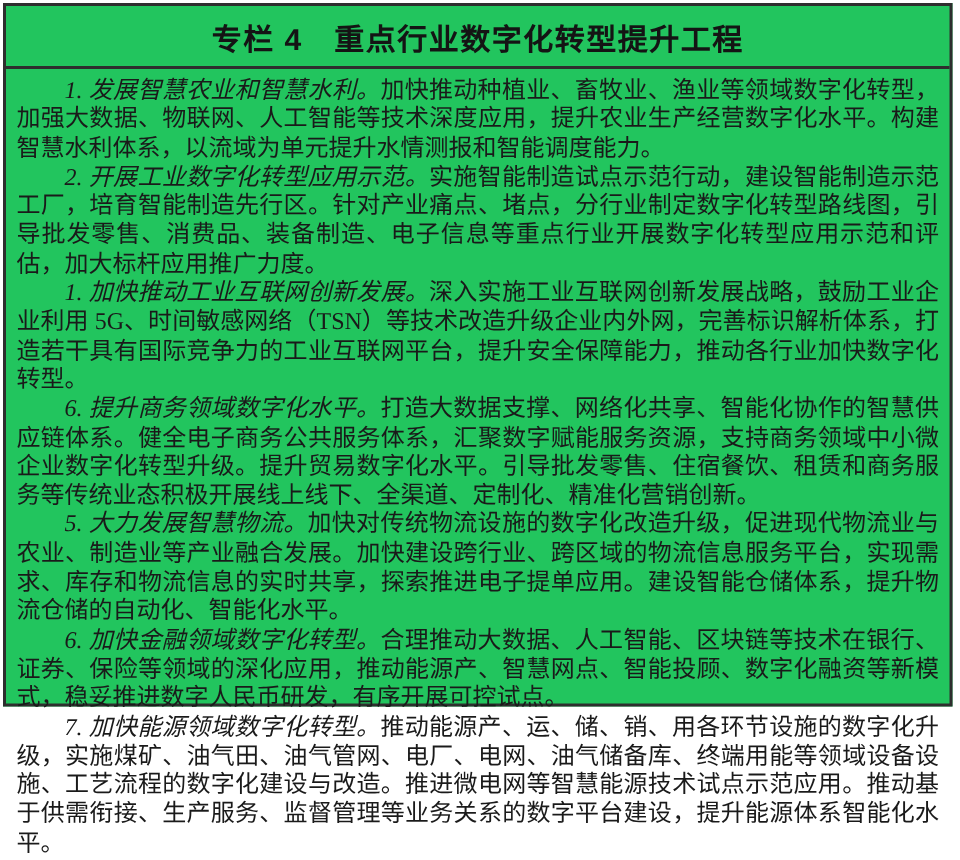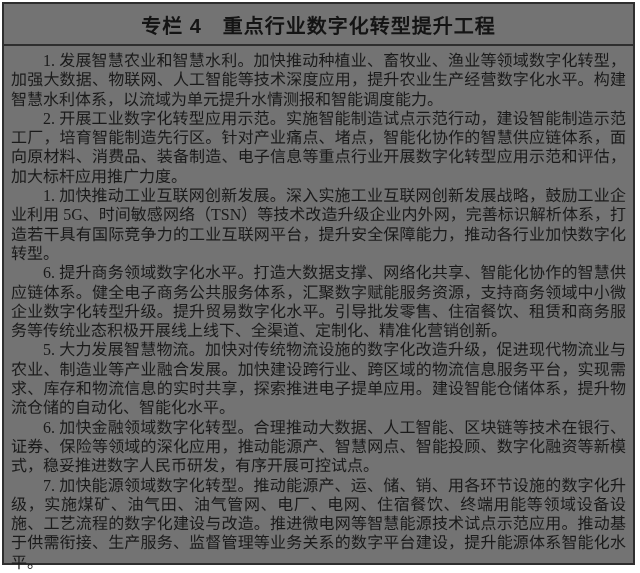--- a/index.html
+++ b/index.html
@@ -12,23 +12,23 @@
     height: 573px;
     overflow: hidden;
     font-family: "Liberation Serif", "DejaVu Serif", serif;
     color: #1a1a1a;
   }
   .column-box {
     position: absolute;
     left: 2px;
     top: 2px;
     width: 633px;
-    height: 563px;
+    height: 469px;
     border: 2px solid #2e2e2e;
-    background: #737373;
+    background: #22c55e;
     box-sizing: border-box;
   }
   .column-title {
     height: 40px;
     border-bottom: 2px solid #2e2e2e;
     display: flex;
     align-items: center;
     justify-content: center;
     font-family: "Liberation Sans", "DejaVu Sans", sans-serif;
     font-weight: bold;
@@ -41,40 +41,41 @@
     font-size: 16px;
     line-height: 19.3px;
     text-align: justify;
     text-justify: inter-ideograph;
   }
   .para {
     margin: 0;
     text-indent: 2em;
   }
   .lead {
+    font-style: italic;
     font-weight: 500;
   }
   .body-text {
     font-style: normal;
   }
 </style>
 </head>
 <body>
 
 <div class="column-box">
   <div class="column-title">专栏 4　重点行业数字化转型提升工程</div>
 
   <div class="column-body">
     <p class="para"><span class="lead">1. 发展智慧农业和智慧水利。</span><span class="body-text">加快推动种植业、畜牧业、渔业等领域数字化转型，加强大数据、物联网、人工智能等技术深度应用，提升农业生产经营数字化水平。构建智慧水利体系，以流域为单元提升水情测报和智能调度能力。</span></p>
 
-    <p class="para"><span class="lead">2. 开展工业数字化转型应用示范。</span><span class="body-text">实施智能制造试点示范行动，建设智能制造示范工厂，培育智能制造先行区。针对产业痛点、堵点，智能化协作的智慧供应链体系，面向原材料、消费品、装备制造、电子信息等重点行业开展数字化转型应用示范和评估，加大标杆应用推广力度。</span></p>
+    <p class="para"><span class="lead">2. 开展工业数字化转型应用示范。</span><span class="body-text">实施智能制造试点示范行动，建设智能制造示范工厂，培育智能制造先行区。针对产业痛点、堵点，分行业制定数字化转型路线图，引导批发零售、消费品、装备制造、电子信息等重点行业开展数字化转型应用示范和评估，加大标杆应用推广力度。</span></p>
 
     <p class="para"><span class="lead">1. 加快推动工业互联网创新发展。</span><span class="body-text">深入实施工业互联网创新发展战略，鼓励工业企业利用 5G、时间敏感网络（TSN）等技术改造升级企业内外网，完善标识解析体系，打造若干具有国际竞争力的工业互联网平台，提升安全保障能力，推动各行业加快数字化转型。</span></p>
 
     <p class="para"><span class="lead">6. 提升商务领域数字化水平。</span><span class="body-text">打造大数据支撑、网络化共享、智能化协作的智慧供应链体系。健全电子商务公共服务体系，汇聚数字赋能服务资源，支持商务领域中小微企业数字化转型升级。提升贸易数字化水平。引导批发零售、住宿餐饮、租赁和商务服务等传统业态积极开展线上线下、全渠道、定制化、精准化营销创新。</span></p>
 
     <p class="para"><span class="lead">5. 大力发展智慧物流。</span><span class="body-text">加快对传统物流设施的数字化改造升级，促进现代物流业与农业、制造业等产业融合发展。加快建设跨行业、跨区域的物流信息服务平台，实现需求、库存和物流信息的实时共享，探索推进电子提单应用。建设智能仓储体系，提升物流仓储的自动化、智能化水平。</span></p>
 
     <p class="para"><span class="lead">6. 加快金融领域数字化转型。</span><span class="body-text">合理推动大数据、人工智能、区块链等技术在银行、证券、保险等领域的深化应用，推动能源产、智慧网点、智能投顾、数字化融资等新模式，稳妥推进数字人民币研发，有序开展可控试点。</span></p>
 
-    <p class="para"><span class="lead">7. 加快能源领域数字化转型。</span><span class="body-text">推动能源产、运、储、销、用各环节设施的数字化升级，实施煤矿、油气田、油气管网、电厂、电网、住宿餐饮、终端用能等领域设备设施、工艺流程的数字化建设与改造。推进微电网等智慧能源技术试点示范应用。推动基于供需衔接、生产服务、监督管理等业务关系的数字平台建设，提升能源体系智能化水平。</span></p>
+    <p class="para"><span class="lead">7. 加快能源领域数字化转型。</span><span class="body-text">推动能源产、运、储、销、用各环节设施的数字化升级，实施煤矿、油气田、油气管网、电厂、电网、油气储备库、终端用能等领域设备设施、工艺流程的数字化建设与改造。推进微电网等智慧能源技术试点示范应用。推动基于供需衔接、生产服务、监督管理等业务关系的数字平台建设，提升能源体系智能化水平。</span></p>
   </div>
 </div>
 
 </body></html>

